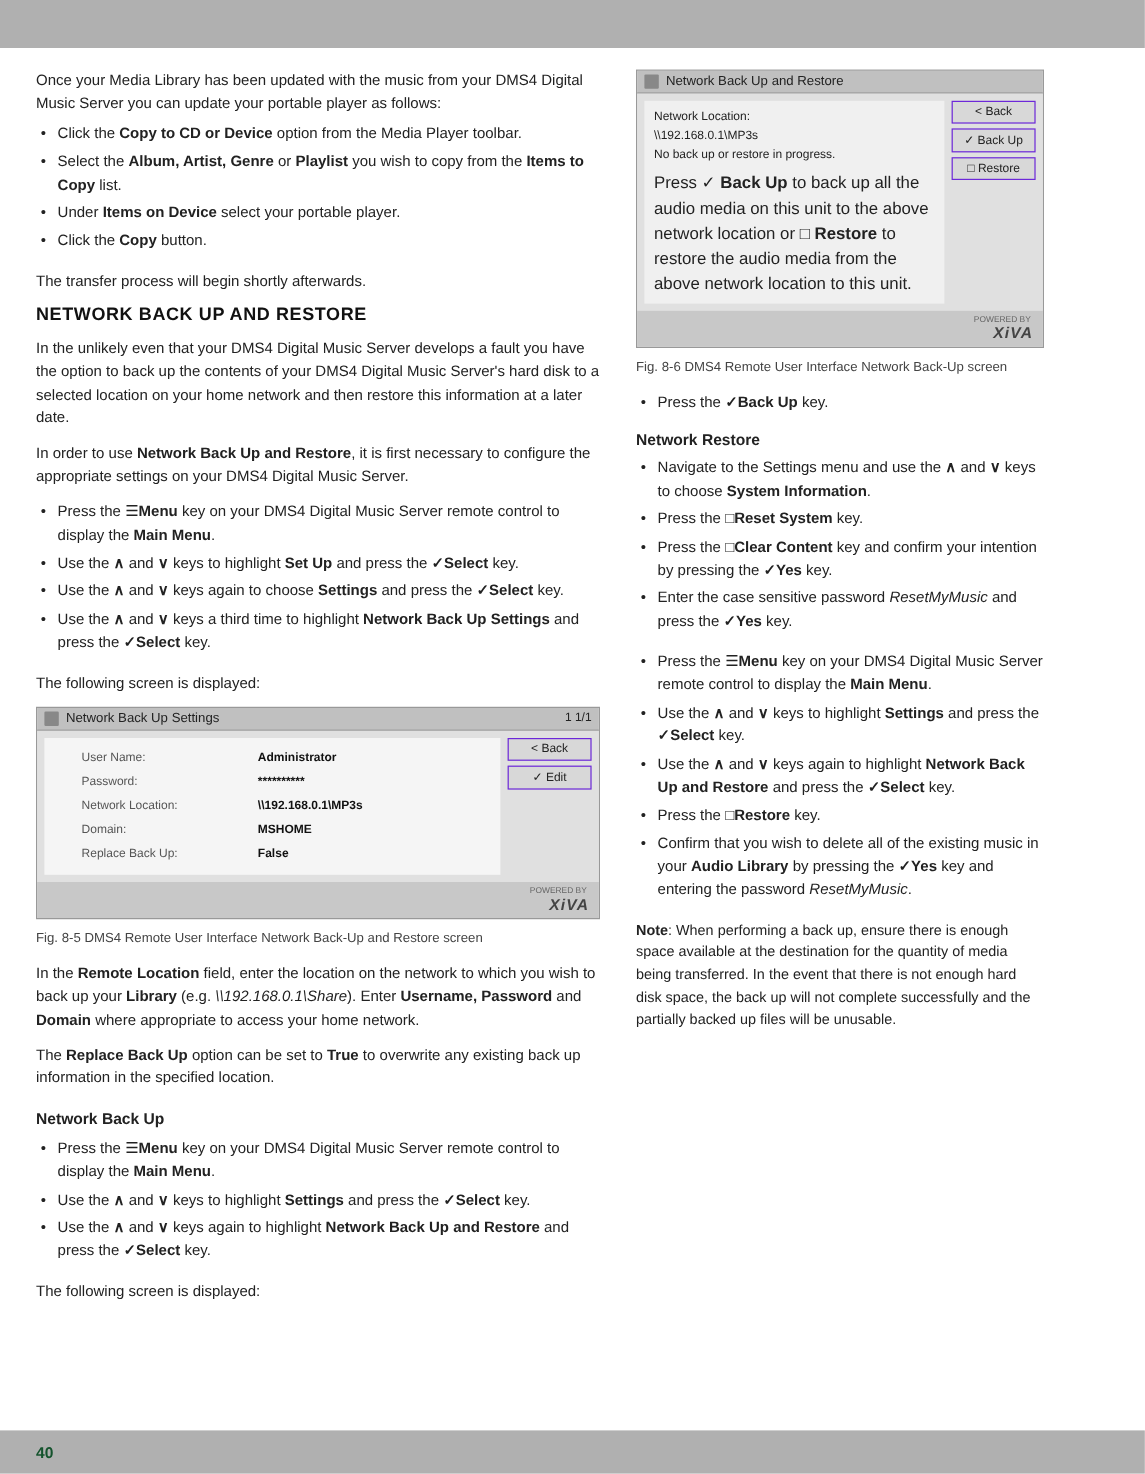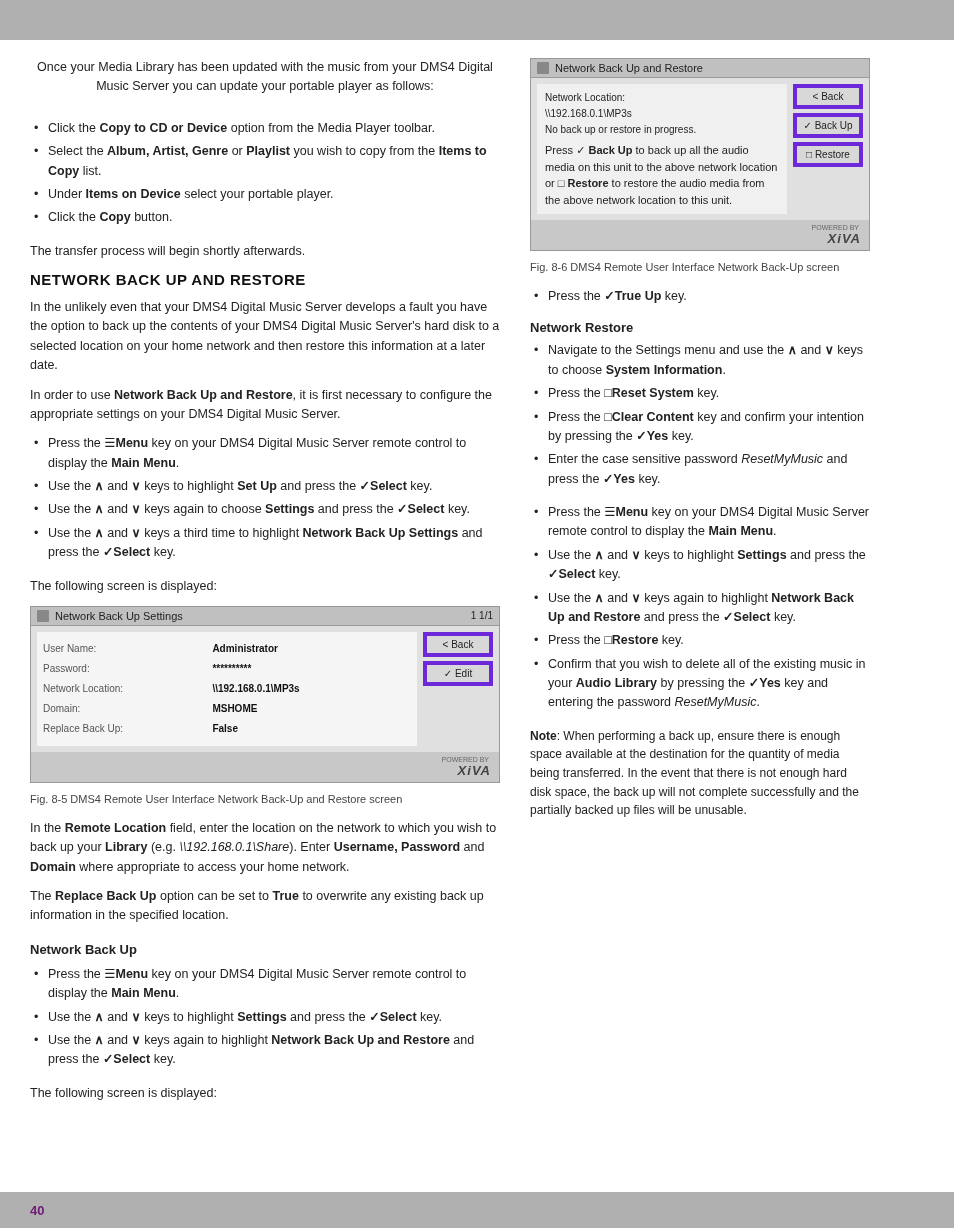--- a/index.html
+++ b/index.html
@@ -31,22 +31,21 @@
       flex: 1;
       max-width: 470px;
     }
     .right-col {
       flex: 0 0 340px;
       max-width: 340px;
     }
     .intro-text {
       font-size: 12.5px;
       line-height: 1.55;
-      margin-bottom: 22px;
-      text-align: center;
+      margin-bottom: 5px;
     }
     .bullet-list {
       list-style: none;
       margin-bottom: 14px;
       padding-left: 0;
     }
     .bullet-list li {
       font-size: 12.5px;
       line-height: 1.55;
       padding-left: 18px;
@@ -103,33 +102,33 @@
     }
     .screen-body {
       display: flex;
       padding: 6px;
       gap: 6px;
       background: #e0e0e0;
     }
     .screen-main {
       flex: 1;
       background: #f5f5f5;
-      padding: 6px 1px;
+      padding: 6px 26px;
       font-size: 10.5px;
       line-height: 1.6;
     }
     .screen-sidebar {
       width: 70px;
       display: flex;
       flex-direction: column;
       gap: 4px;
     }
     .screen-btn {
       background: #d8d8d8;
-      border: 4px solid #6d28d9;
+      border: 1px solid #6d28d9;
       padding: 3px 5px;
       font-size: 10px;
       text-align: center;
       cursor: pointer;
     }
     .screen-table {
       width: 100%;
       font-size: 10px;
     }
     .screen-table td {
@@ -183,21 +182,21 @@
       position: absolute;
       bottom: 0;
       left: 0;
       display: flex;
       align-items: center;
       padding: 0 30px;
     }
     .page-number {
       font-size: 13px;
       font-weight: bold;
-      color: #701a75;
+      color: #14532d;
     }
     .screen-restore-body {
       display: flex;
       gap: 6px;
       background: #e0e0e0;
       padding: 6px;
     }
     .screen-restore-main {
       flex: 1;
       background: #f0f0f0;
@@ -329,42 +328,42 @@
           <div class="screen-title-icon"></div>
           <span>Network Back Up and Restore</span>
         </div>
         <div class="screen-restore-body">
           <div class="screen-restore-main">
             <div style="font-size:10px; margin-bottom:4px;">
               <span>Network Location:</span><br>
               <span>\\192.168.0.1\MP3s</span><br>
               <span>No back up or restore in progress.</span>
             </div>
-            <div style="font-size:11px; line-height:1.5;">
+            <div style="font-size:14px; line-height:1.5;">
               Press ✓ <b>Back Up</b> to back up all the audio media on this unit to the above network location or □ <b>Restore</b> to restore the audio media from the above network location to this unit.
             </div>
           </div>
           <div class="screen-restore-sidebar">
             <div class="screen-btn">&lt; Back</div>
             <div class="screen-btn">✓ Back Up</div>
             <div class="screen-btn">□ Restore</div>
           </div>
         </div>
         <div class="screen-footer">
           <div class="xiva-wrapper">
             <div class="xiva-powered">POWERED BY</div>
             <div class="xiva-logo">XiVA</div>
           </div>
         </div>
       </div>
 
       <p class="fig-caption">Fig. 8-6  DMS4 Remote User Interface Network Back-Up screen</p>
 
       <ul class="bullet-list">
-        <li>Press the <b>✓True Up</b> key.</li>
+        <li>Press the <b>✓Back Up</b> key.</li>
       </ul>
 
       <div class="right-section-heading">Network Restore</div>
 
 
       <ul class="bullet-list">
         <li>Navigate to the Settings menu and use the <b>∧</b> and <b>∨</b> keys to choose <b>System Information</b>.</li>
         <li>Press the □<b>Reset System</b> key.</li>
         <li>Press the □<b>Clear Content</b> key and confirm your intention by pressing the <b>✓Yes</b> key.</li>
         <li>Enter the case sensitive password <i>ResetMyMusic</i> and press the <b>✓Yes</b> key.</li>

